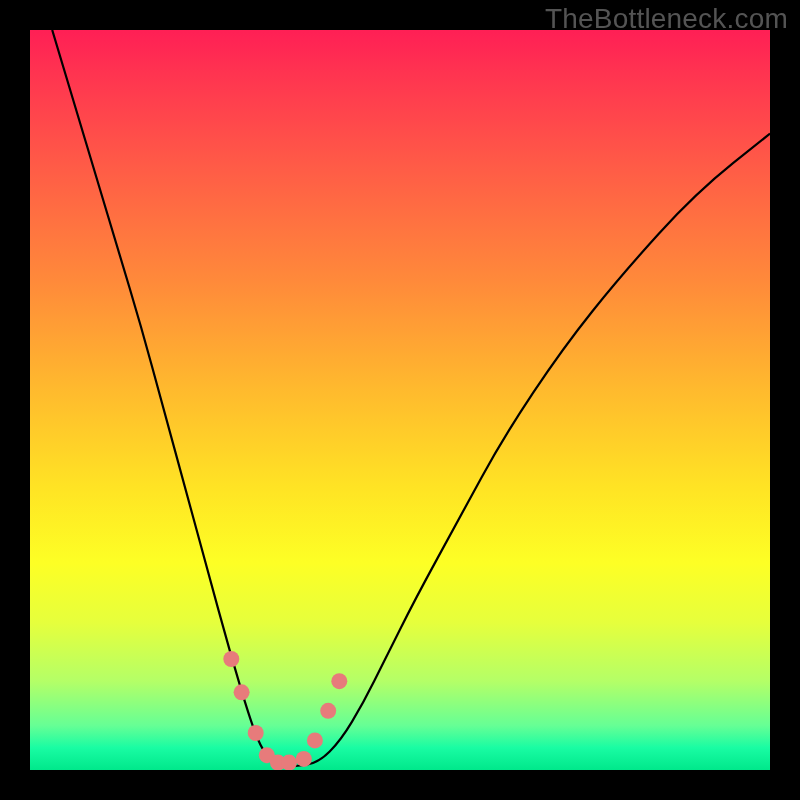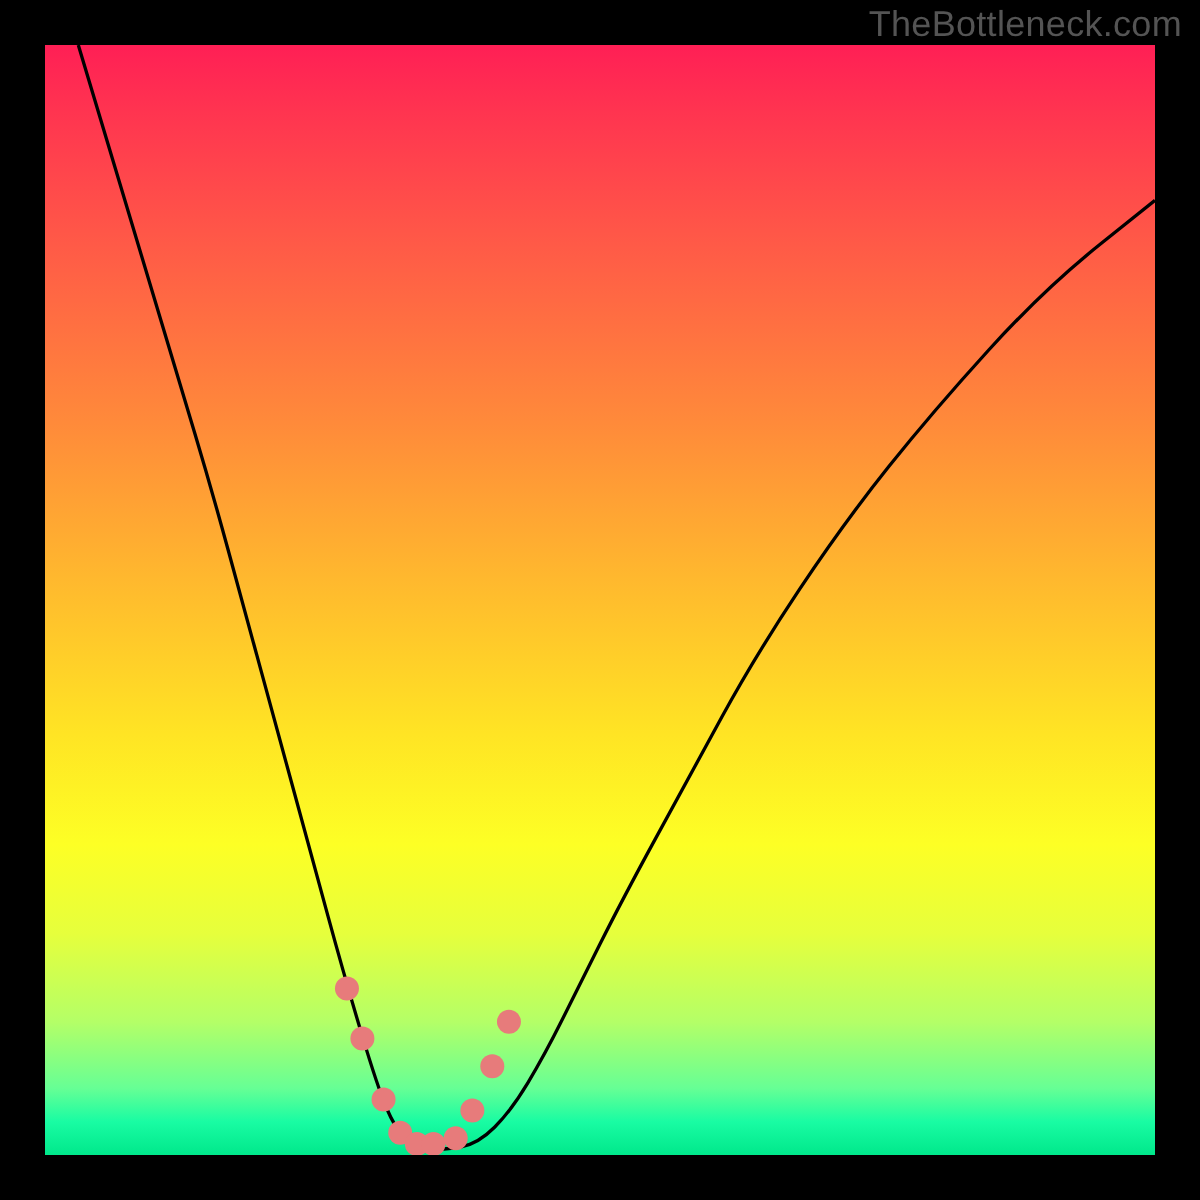--- a/index.html
+++ b/index.html
@@ -43,21 +43,21 @@
     left: 0;
     top: 0;
     width: 740px;
     height: 740px;
   }
   .watermark {
     position: absolute;
     top: 3px;
     right: 12px;
     color: #545454;
-    font-size: 24px;
+    font-size: 28px;
     font-weight: 400;
     letter-spacing: 0.2px;
     user-select: none;
   }
 </style>
 </head>
 <body>
 
 <div class="chart-frame">
   <div class="watermark">TheBottleneck.com</div>

